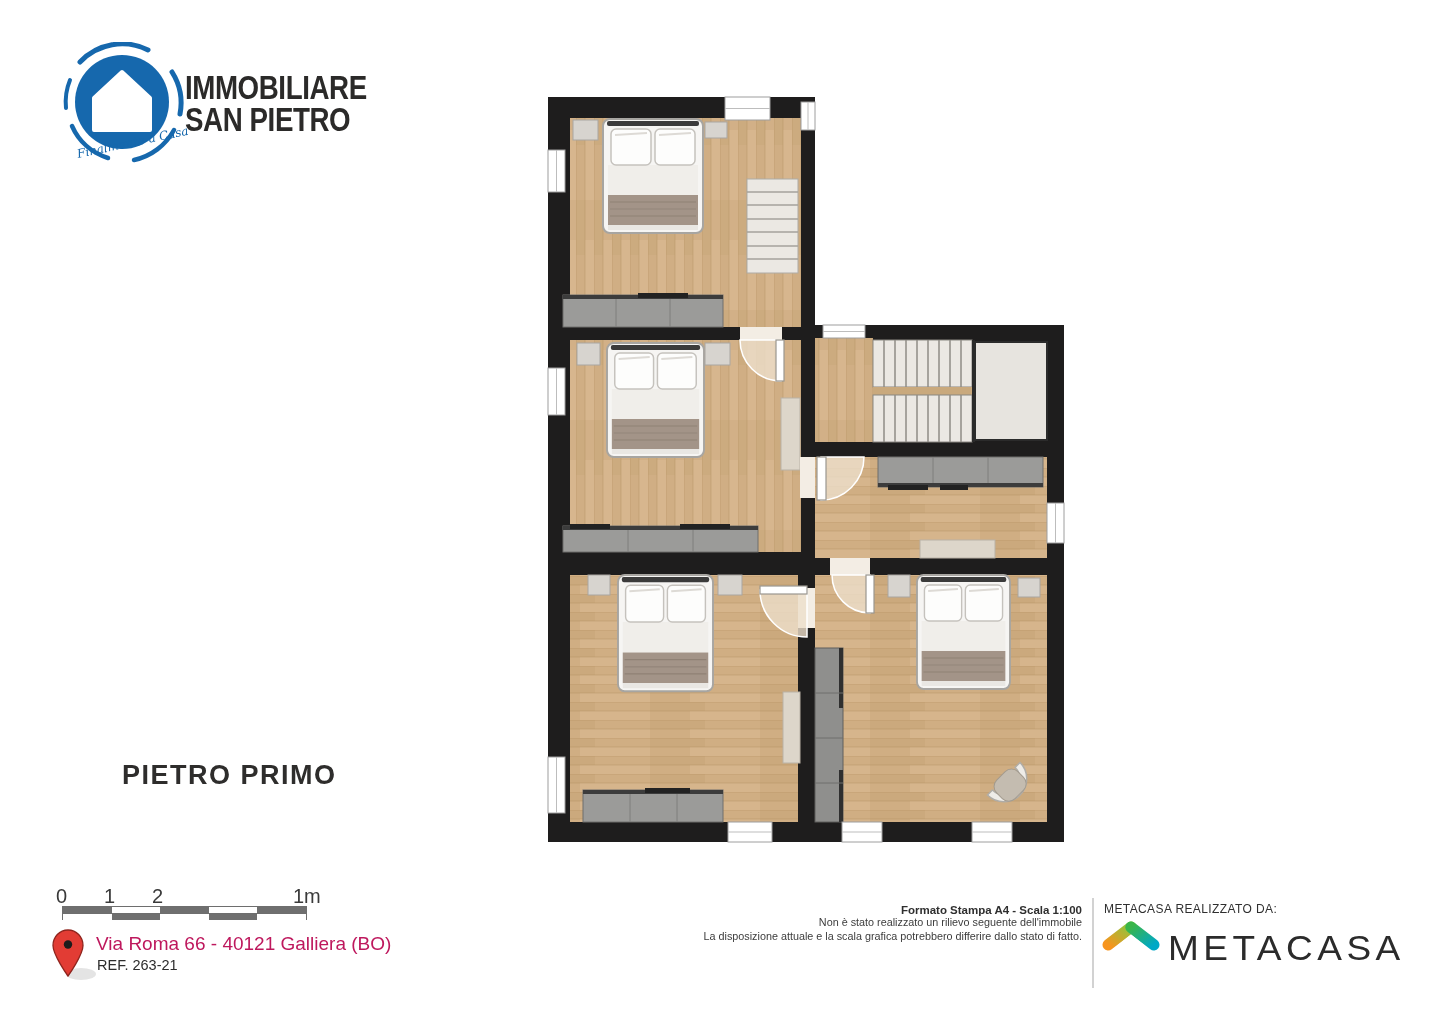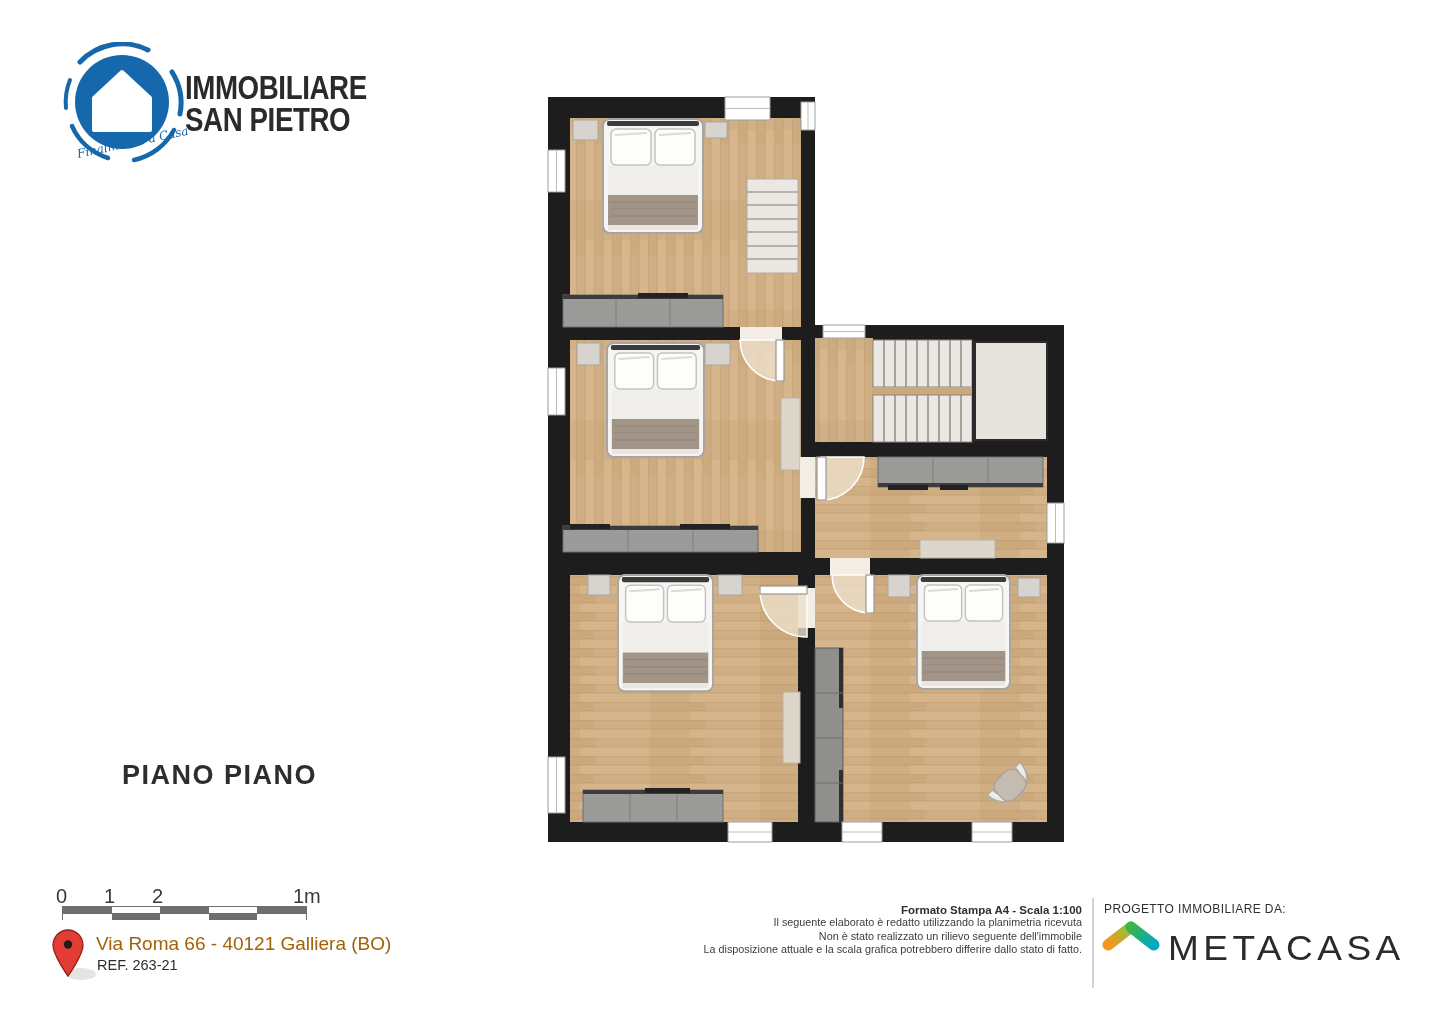--- a/index.html
+++ b/index.html
@@ -20,21 +20,21 @@
 
   
   .scale-labels span { position:absolute; font-size:20px; font-weight:500; color:#3a3a3a; }
   .scale-bar { position:absolute; left:62px; top:906px; width:245px; border:1px solid #6e6e6e; }
   .scale-row { display:flex; height:6px; }
   .scale-row div { height:6px; }
   .sb-dark { background:#6f6f6f; } .sb-light { background:#ffffff; }
   .scale-row + .scale-row { border-top:1px solid #6e6e6e; }
 
   
-  .address { position:absolute; left:96px; top:933px; font-size:19px; font-weight:500; color:#a16207; white-space:nowrap; }
+  .address { position:absolute; left:96px; top:933px; font-size:19px; font-weight:500; color:#be185d; white-space:nowrap; }
   .refcode { position:absolute; left:97px; top:957px; font-size:14.5px; font-weight:500; color:#2d2d2d; }
   .pin { position:absolute; left:50px; top:928px; }
 
   
   .print-info { position:absolute; left:620px; top:904px; width:462px; text-align:right; color:#2f2f2f; }
   .print-info .bold-line { font-size:11.5px; font-weight:700; }
   .print-info .disc { font-size:10.8px; line-height:13.5px; color:#3c3c3c; }
   .vdivider { position:absolute; left:1092px; top:898px; width:2px; height:90px; background:#d2d2d2; }
   .credits-label { position:absolute; left:1104px; top:902px; font-size:12px; letter-spacing:.4px; color:#2f2f2f; font-weight:500; }
   .metacasa-icon { position:absolute; left:1102px; top:921px; }
@@ -268,21 +268,21 @@
         <line x1="268" y1="12" x2="268" y2="40"></line>
           <line x1="283" y1="241.5" x2="325" y2="241.5"></line>
         <line x1="515.5" y1="413" x2="515.5" y2="453"></line>
           <line x1="188" y1="742" x2="232" y2="742"></line>
         <line x1="302" y1="742" x2="342" y2="742"></line>
           <line x1="432" y1="742" x2="472" y2="742"></line>
       </g>
     </g>
   </svg>
 
-  <div class="floor-label">PIANO PIANO</div>
+  <div class="floor-label">PIETRO PRIMO</div>
 
   <div class="scale-labels">
     <span style="left:56px;  top:885px;">0</span>
     <span style="left:104px; top:885px;">1</span>
     <span style="left:152px; top:885px;">2</span>
     <span style="left:293px; top:885px;">1m</span>
   </div>
   <div class="scale-bar">
     <div class="scale-row">
       <div class="sb-dark" style="width:49px;"></div>
@@ -303,27 +303,26 @@
   <svg class="pin" width="50" height="56" viewBox="0 0 50 56">
     <ellipse cx="31" cy="46" rx="15" ry="6" fill="#cdcdcd" opacity=".55"></ellipse>
     <path d="M18,2 C9.5,2 3,9 3,17.5 C3,27 18,48 18,48 C18,48 33,27 33,17.5 C33,9 26.5,2 18,2 Z" fill="#e23c34" stroke="#8f241d" stroke-width="1.3"></path>
     <circle cx="18" cy="16.5" r="4.2" fill="#1c1c1c"></circle>
   </svg>
   <div class="address">Via Roma 66 - 40121 Galliera (BO)</div>
   <div class="refcode">REF. 263-21</div>
 
   <div class="print-info">
     <div class="bold-line">Formato Stampa A4 - Scala 1:100</div>
-    <div class="disc">Il seguente elaborato è redatto utilizzando la planimetria ricevuta</div>
     <div class="disc">Non è stato realizzato un rilievo seguente dell'immobile</div>
     <div class="disc">La disposizione attuale e la scala grafica potrebbero differire dallo stato di fatto.</div>
   </div>
 
   <div class="vdivider"></div>
-  <div class="credits-label">PROGETTO IMMOBILIARE DA:</div>
+  <div class="credits-label">METACASA REALIZZATO DA:</div>
 
   <svg class="metacasa-icon" width="58" height="58" viewBox="0 0 56 56">
     <defs>
       <linearGradient id="mg1" x1="0" y1="1" x2="1" y2="0">
           <stop offset="0" stop-color="#f7941d"></stop>
           <stop offset="1" stop-color="#8dc63f"></stop>
         </linearGradient>
       <linearGradient id="mg2" x1="0" y1="0" x2="1" y2="1">
           <stop offset="0" stop-color="#39b54a"></stop>
           <stop offset="1" stop-color="#00a8c6"></stop>

